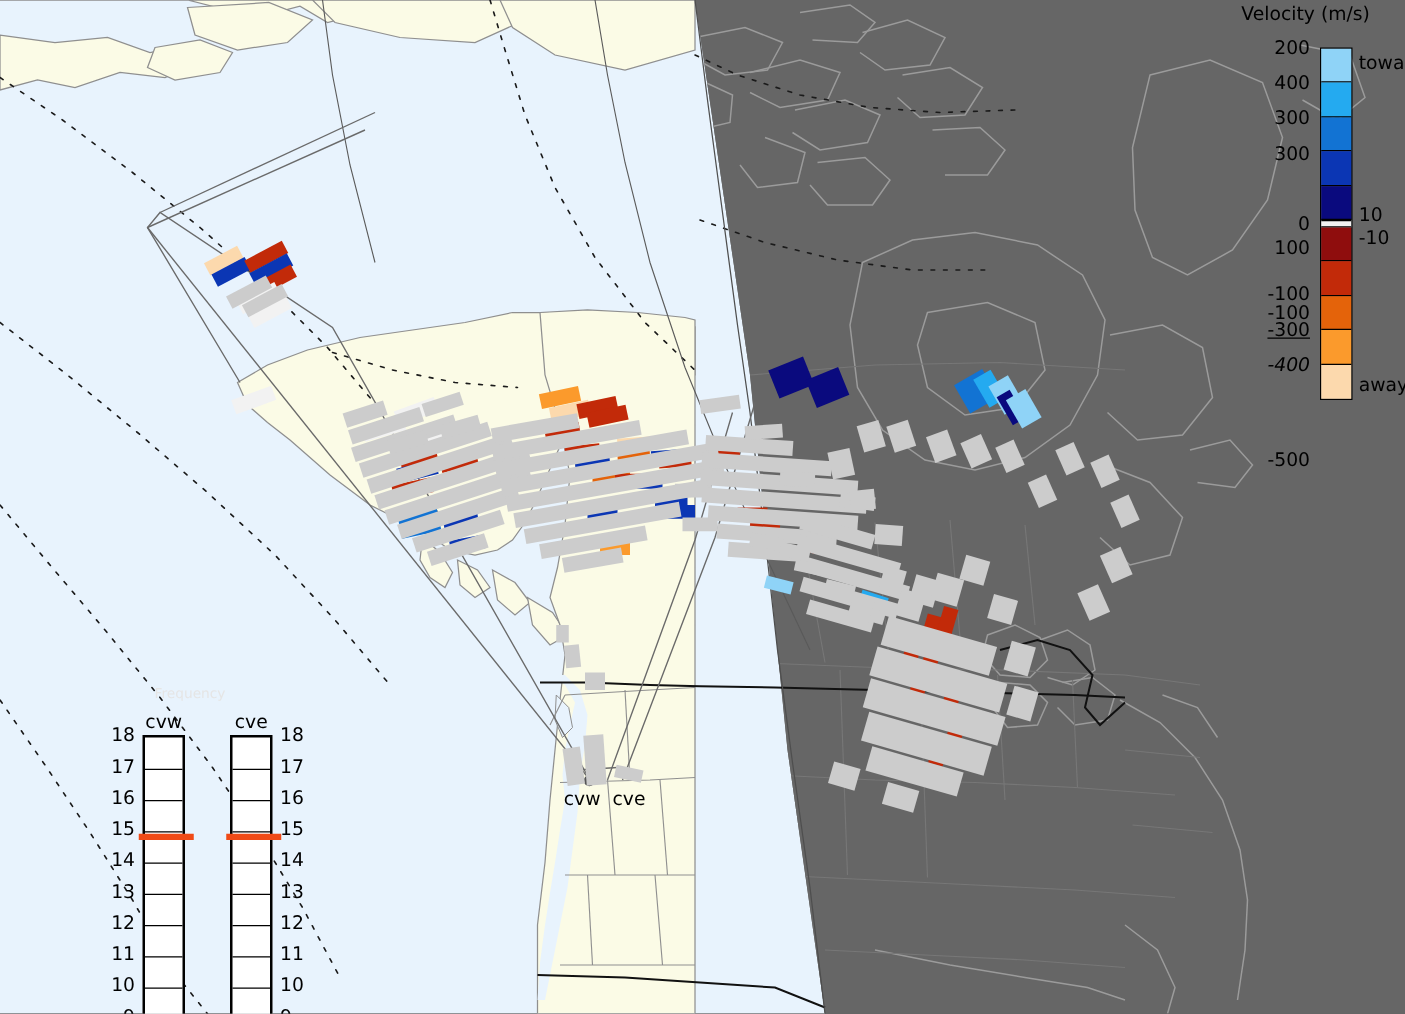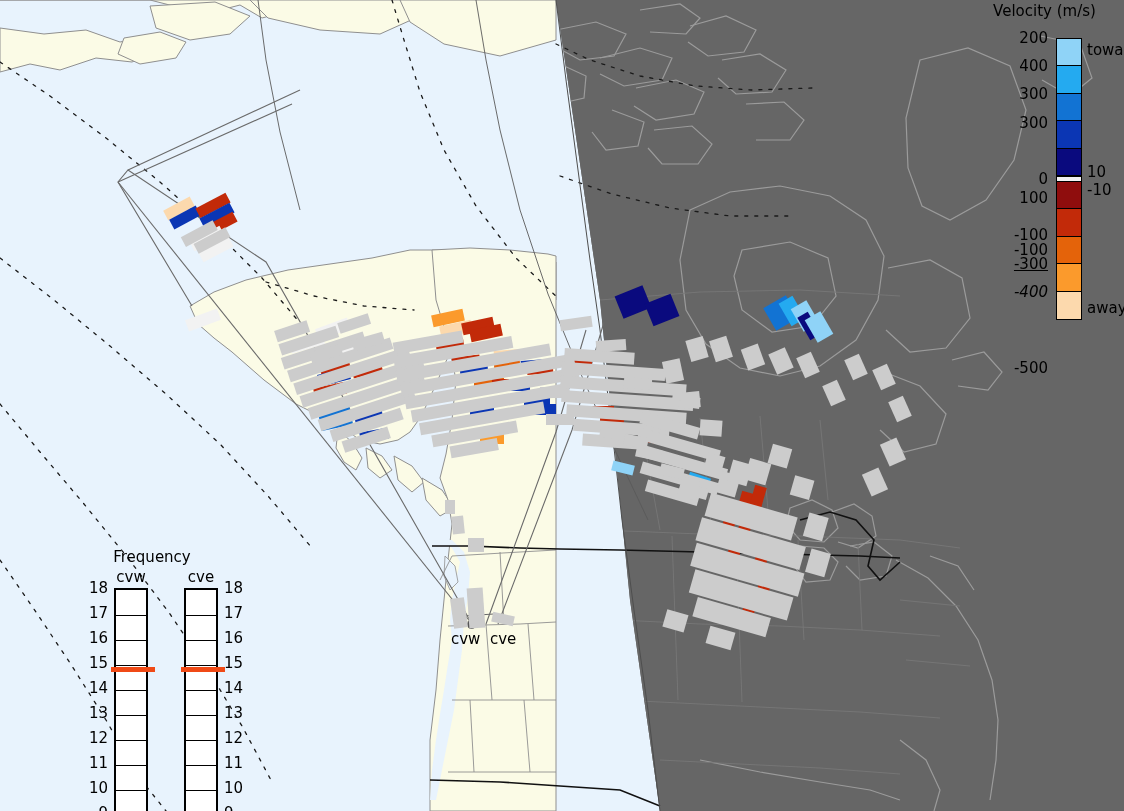--- a/index.html
+++ b/index.html
@@ -19,21 +19,21 @@
   #cbar-title{position:absolute;left:0;top:2px;width:139px;text-align:center;font-size:15px;color:#000;}
   #cbar-box{position:absolute;left:81px;top:38px;width:26px;height:282px;border:1px solid #000;box-sizing:border-box;}
   .cb-band{width:100%;box-sizing:border-box;border-bottom:1px solid #000;}
   .cb-band:last-child{border-bottom:none;}
   .cb-zero{width:100%;height:6px;background:#f2f2f2;border-top:1px solid #000;border-bottom:1px solid #000;box-sizing:border-box;}
   .cb-tick{position:absolute;right:76px;font-size:15px;color:#000;text-align:right;transform:translateY(-9px);white-space:nowrap;}
   .cb-side{position:absolute;left:112px;font-size:15px;color:#000;transform:translateY(-9px);white-space:nowrap;}
 
   
   #freq-panel{position:absolute;left:88px;top:548px;width:150px;height:250px;}
-  #freq-title{position:absolute;left:0;top:0;width:128px;text-align:center;font-size:15px;color:#000000;}
+  #freq-title{position:absolute;left:0;top:0;width:128px;text-align:center;font-size:11px;color:#e5e5e5;}
   .freq-col-label{position:absolute;top:20px;font-size:15px;color:#000;text-align:center;width:46px;}
   .freq-bar{position:absolute;top:40px;width:34px;height:250px;border:2px solid #000;box-sizing:border-box;background:#fff;}
   .freq-div{position:absolute;left:0;width:100%;height:0;border-top:1px solid #000;}
   .freq-mark{position:absolute;left:-5px;width:44px;height:5px;background:#f04a16;}
   .freq-tick{position:absolute;font-size:15px;color:#000;transform:translateY(-9px);white-space:nowrap;}
 
   
   .site-label{position:absolute;font-size:15px;color:#000;white-space:nowrap;}
   .site-dot{position:absolute;width:9px;height:9px;border-radius:50%;background:#555;}
 </style>

